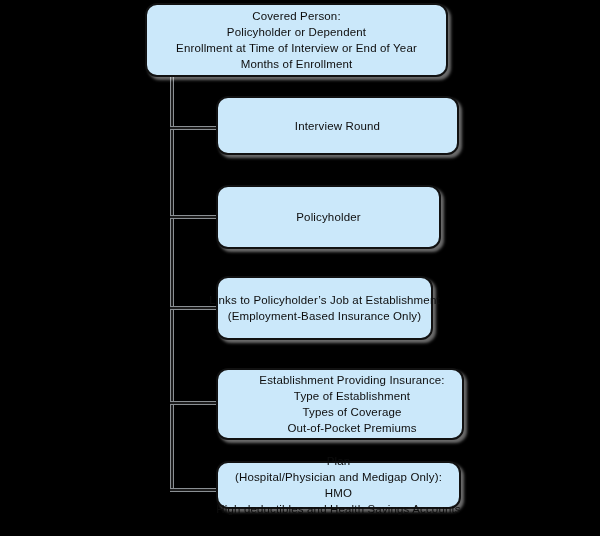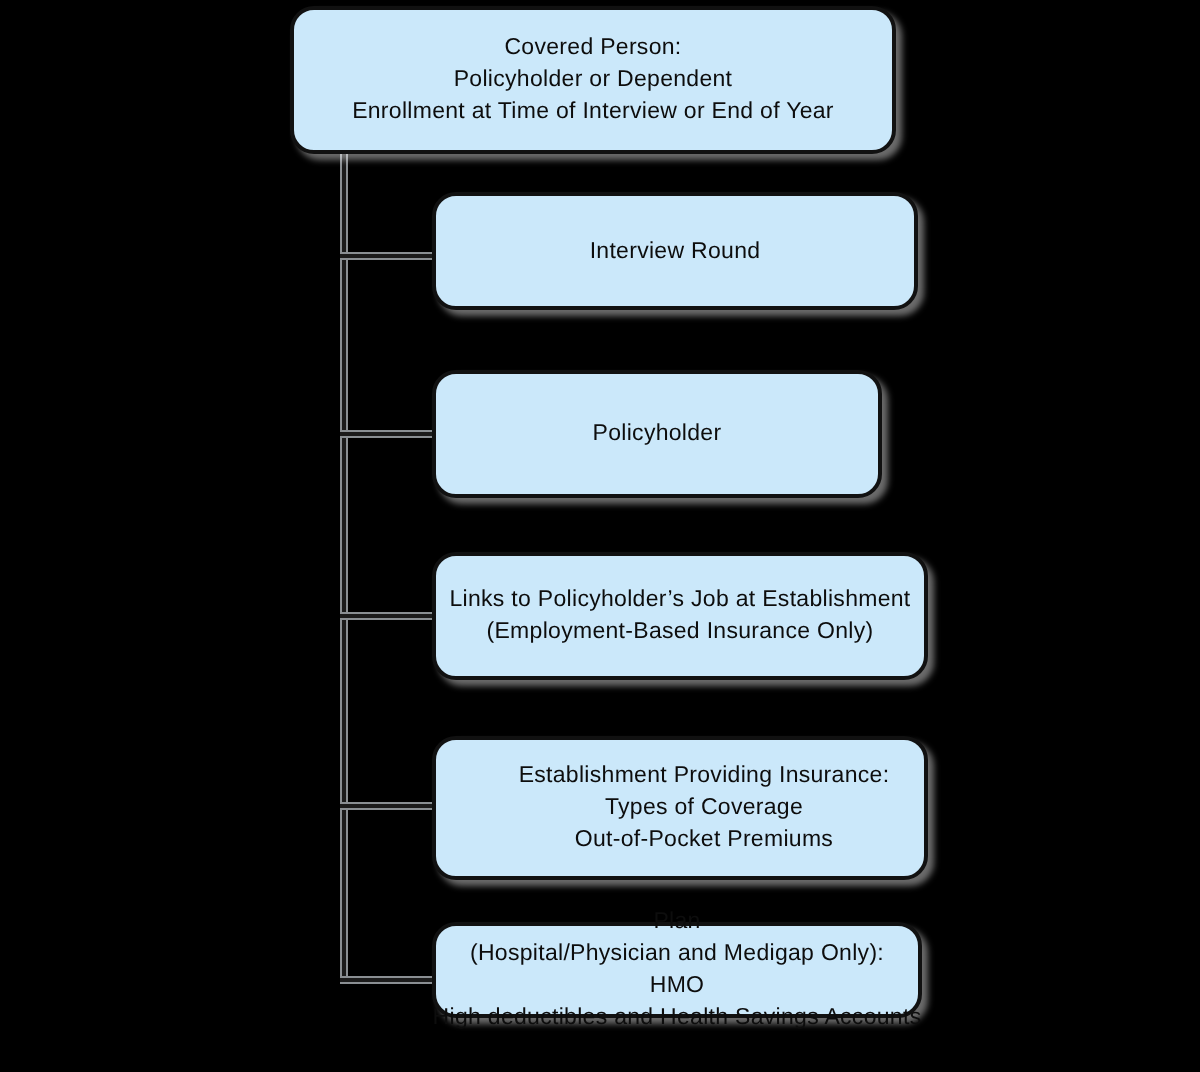--- a/index.html
+++ b/index.html
@@ -66,37 +66,39 @@
   <div class="branch" style="left:170px; top:126px; width:48px; height:4px;"></div>
   <div class="branch" style="left:170px; top:215px; width:48px; height:4px;"></div>
   <div class="branch" style="left:170px; top:306px; width:48px; height:4px;"></div>
   <div class="branch" style="left:170px; top:401px; width:48px; height:4px;"></div>
   <div class="branch" style="left:170px; top:488px; width:48px; height:4px;"></div>
 
   <div class="node" style="left:145px; top:3px; width:303px; height:74px;">
     <span class="ln">Covered Person:</span>
     <span class="ln">Policyholder or Dependent</span>
     <span class="ln">Enrollment at Time of Interview or End of Year</span>
+    <span class="ln">Months of Enrollment</span>
   </div>
 
   <div class="node" style="left:216px; top:96px; width:243px; height:59px;">
     <span class="ln">Interview Round</span>
   </div>
 
   <div class="node" style="left:216px; top:185px; width:225px; height:64px;">
     <span class="ln">Policyholder</span>
   </div>
 
-  <div class="node" style="left:216px; top:276px; width:248px; height:64px;align-items:center;">
+  <div class="node" style="left:216px; top:276px; width:217px; height:64px;align-items:center;">
     <span class="ln">Links to Policyholder’s Job at Establishment</span>
     <span class="ln">(Employment-Based  Insurance Only)</span>
   </div>
 
   <div class="node" style="left:216px; top:368px; width:248px; height:72px;padding-left:32px;">
     <span class="ln">Establishment  Providing Insurance:</span>
+    <span class="ln">Type of Establishment</span>
     <span class="ln">Types of Coverage</span>
     <span class="ln">Out-of-Pocket Premiums</span>
   </div>
 
   <div class="node" style="left:216px; top:461px; width:245px; height:48px;">
     <span class="ln">Plan</span>
     <span class="ln">(Hospital/Physician and Medigap Only):</span>
     <span class="ln">HMO</span>
     <span class="ln">High deductibles and Health  Savings Accounts</span>
   </div>

